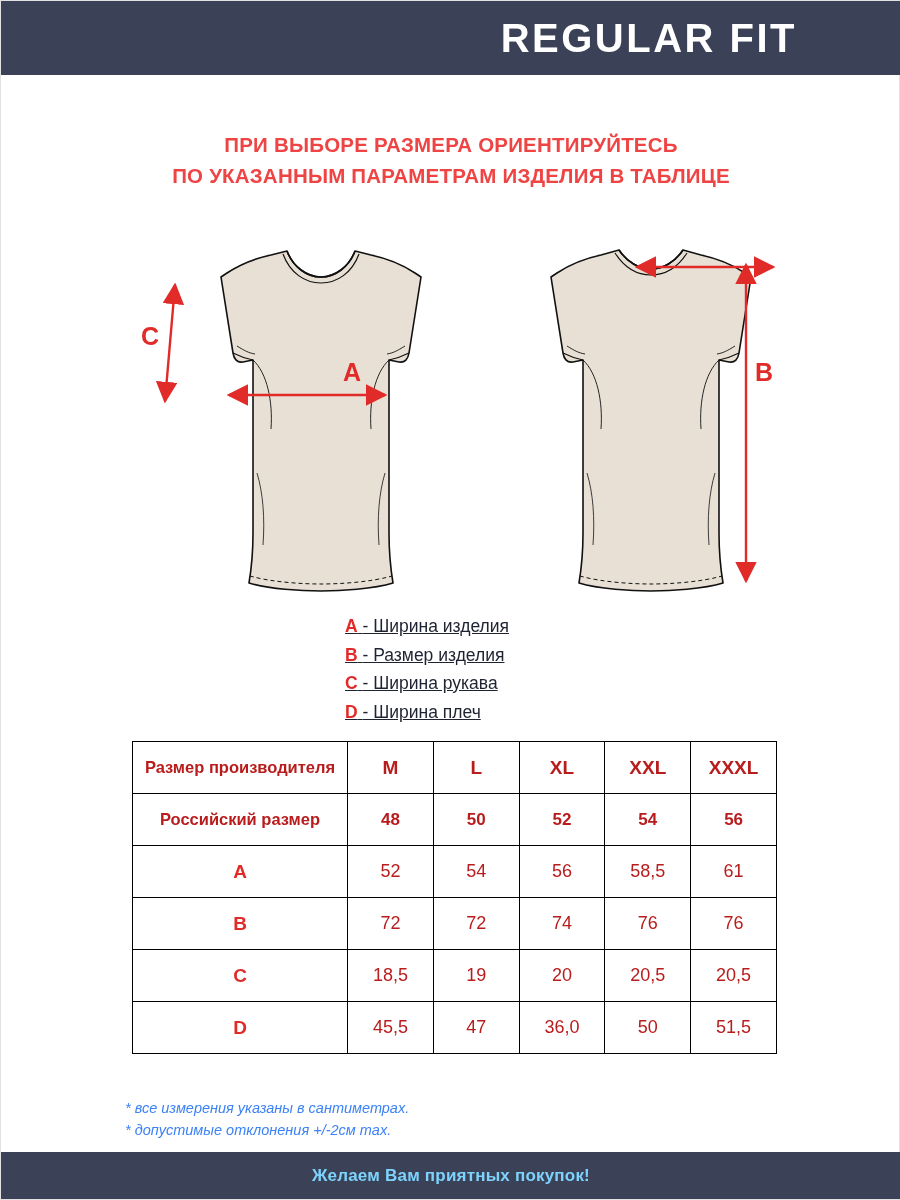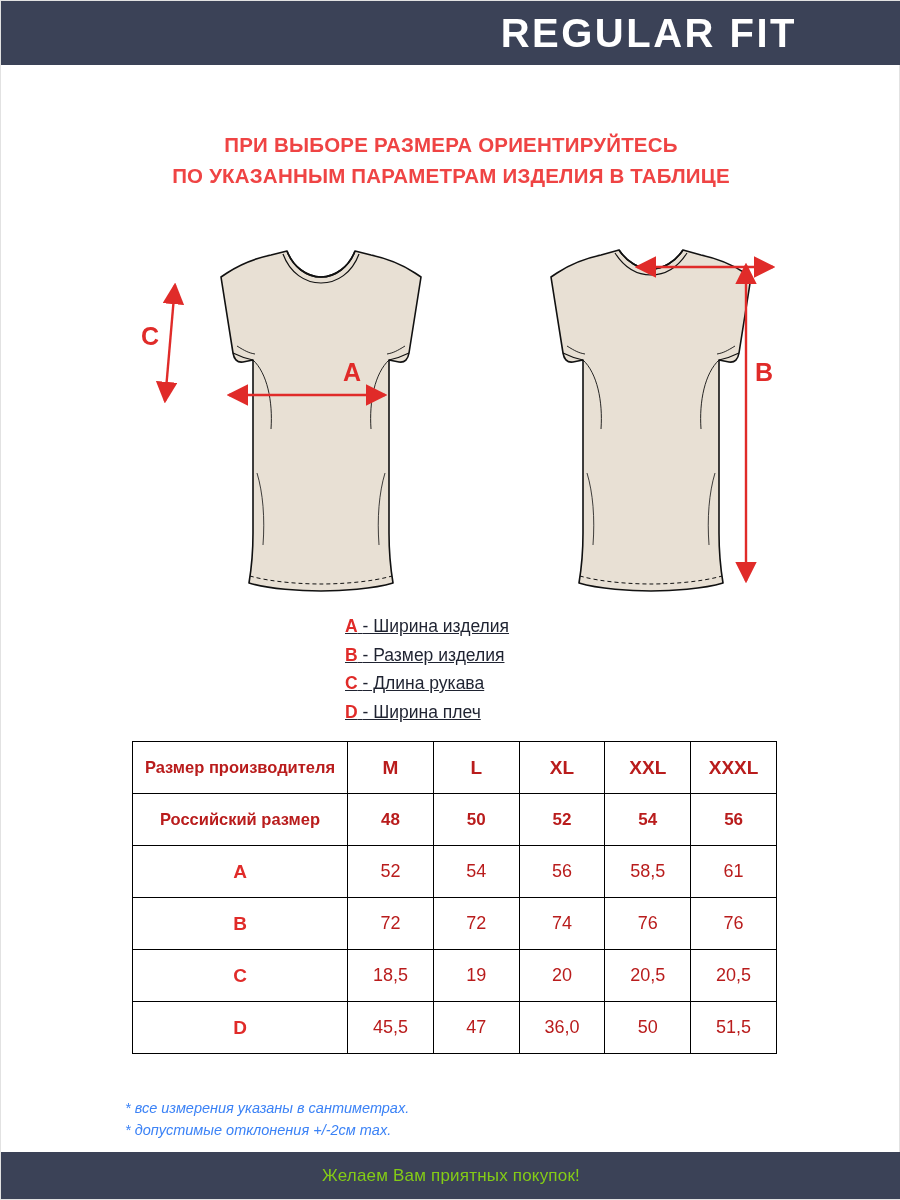--- a/index.html
+++ b/index.html
@@ -22,24 +22,23 @@
     border: 1px solid #e2e2e2;
     box-sizing: border-box;
     background: #fff;
   }
   
   .header-bar {
     position: absolute;
     top: 0;
     left: 0;
     width: 900px;
-    height: 64px;
+    height: 74px;
     background: #3b4257;
     display: flex;
-    align-items: center;
     justify-content: flex-end;
   }
   .header-title {
     color: #ffffff;
     font-size: 40px;
     font-weight: bold;
     letter-spacing: 2.5px;
     padding-right: 104px;
     line-height: 74px;
   }
@@ -129,23 +128,23 @@
     left: 0;
     bottom: 0;
     width: 900px;
     height: 47px;
     background: #3b4257;
     display: flex;
     align-items: center;
     justify-content: center;
   }
   .footer-text {
-    color: #84cc16;
+    color: #7dd3fc;
     font-size: 17px;
-    font-weight: normal;
+    font-weight: bold;
     letter-spacing: 0.2px;
   }
 </style>
 </head>
 <body>
 
 <div class="page">
 
   <div class="header-bar">
     <div class="header-title">REGULAR FIT</div>
@@ -266,21 +265,21 @@
     <div class="legend-row">
       <span class="legend-key">A</span>
       <span>- Ширина изделия</span>
     </div>
     <div class="legend-row">
       <span class="legend-key">B</span>
       <span>- Размер изделия</span>
     </div>
     <div class="legend-row">
       <span class="legend-key">C</span>
-      <span>- Длина рукава</span>
+      <span>- Ширина рукава</span>
     </div>
     <div class="legend-row">
       <span class="legend-key">D</span>
       <span>- Ширина плеч</span>
     </div>
   </div>
 
   <table class="size-table">
     <tbody>
       <tr class="head">

